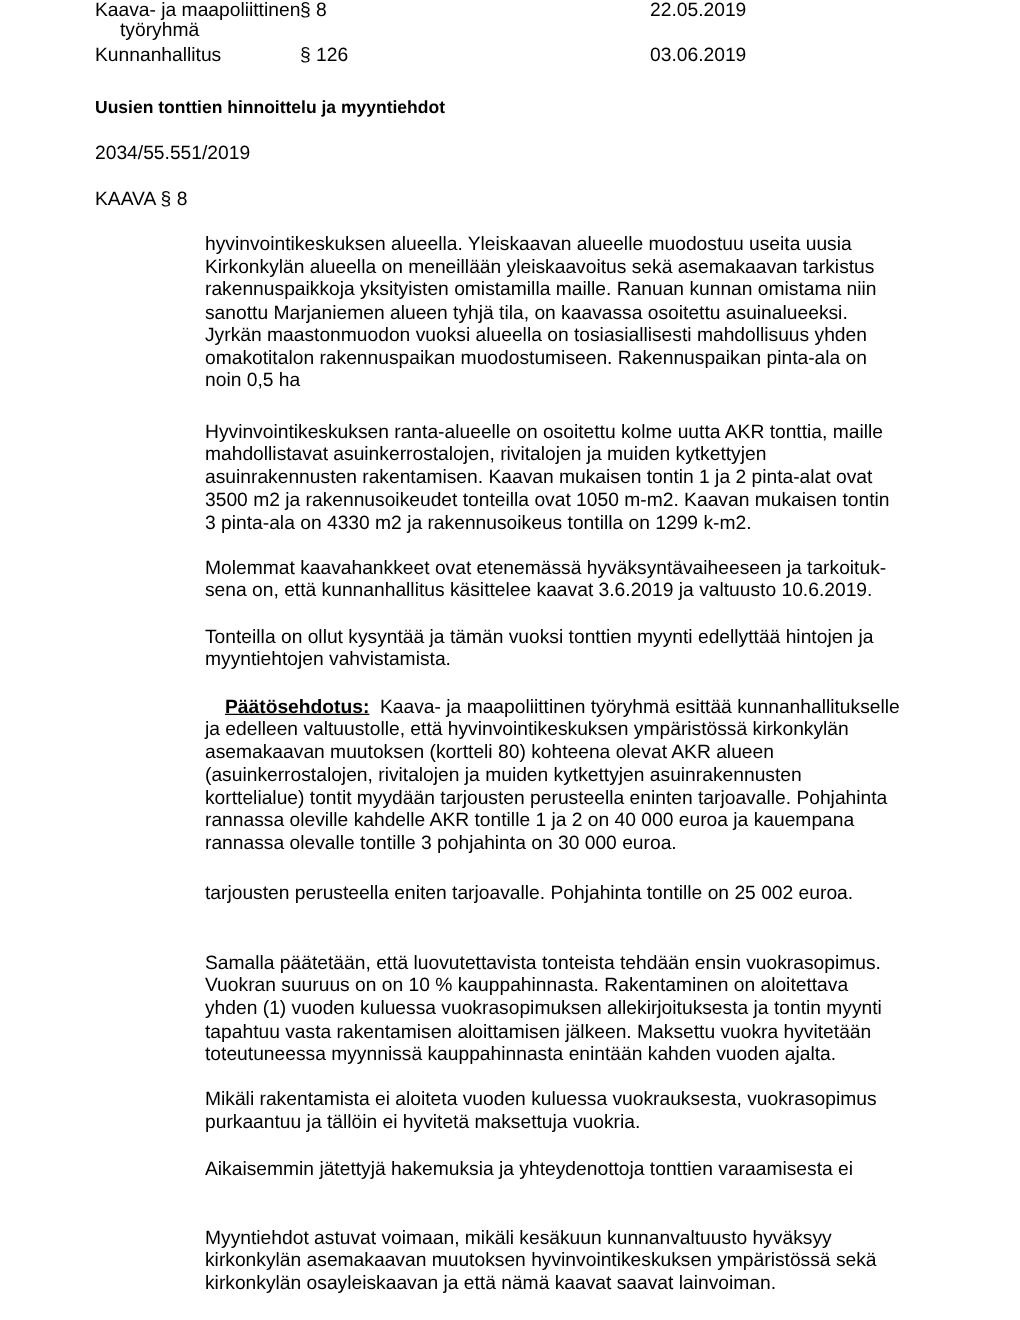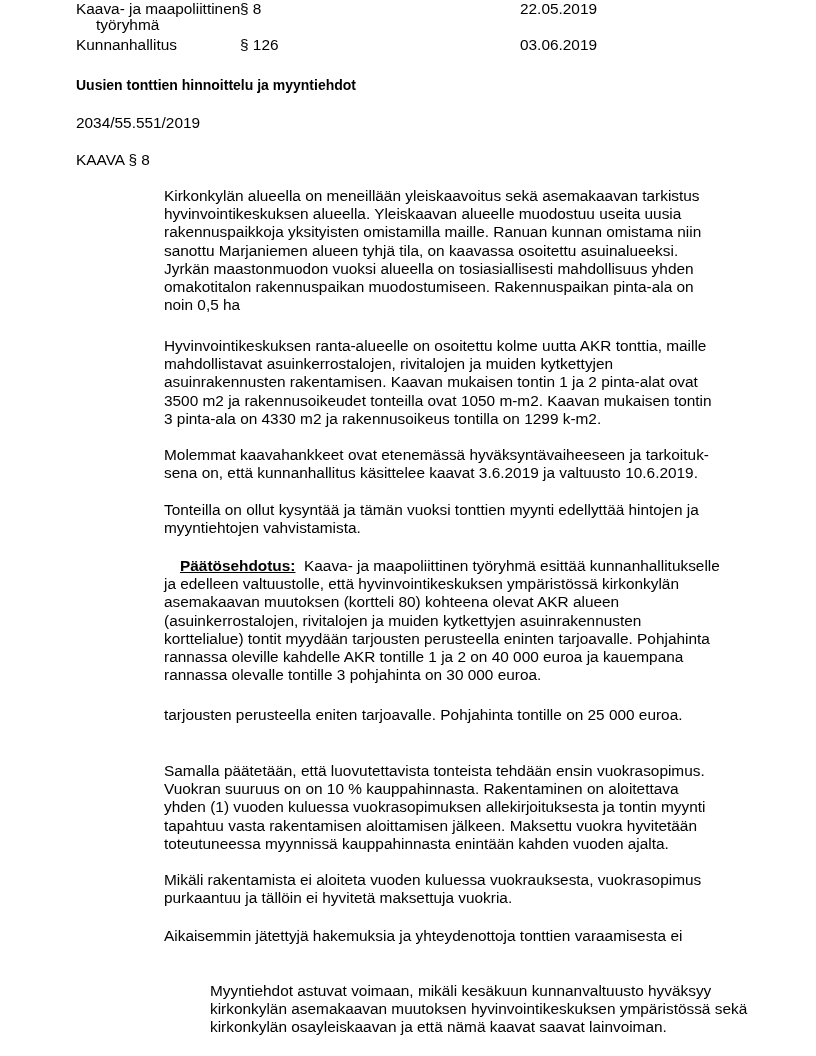--- a/index.html
+++ b/index.html
@@ -29,22 +29,22 @@
   <div class="abs col2" style="top:36px;">§ 126</div>
   <div class="abs" style="top:36px;left:520px;">03.06.2019</div>
 </div>
 
 <div class="abs heading">Uusien tonttien hinnoittelu ja myyntiehdot</div>
 <div class="abs col1" style="top:114px;">2034/55.551/2019</div>
 <div class="abs col1" style="top:151px;">KAAVA § 8</div>
 
 <div class="body-block" style="top:0;">
   <div class="para" style="top:187px;">
+    <span class="line">hyvinvointikeskuksen alueella. Yleiskaavan alueelle muodostuu useita uusia</span>
     <span class="line">Kirkonkylän alueella on meneillään yleiskaavoitus sekä asemakaavan tarkistus</span>
-    <span class="line">hyvinvointikeskuksen alueella. Yleiskaavan alueelle muodostuu useita uusia</span>
     <span class="line">rakennuspaikkoja yksityisten omistamilla maille. Ranuan kunnan omistama niin</span>
     <span class="line">sanottu Marjaniemen alueen tyhjä tila, on kaavassa osoitettu asuinalueeksi.</span>
     <span class="line">Jyrkän maastonmuodon vuoksi alueella on tosiasiallisesti mahdollisuus yhden</span>
     <span class="line">omakotitalon rakennuspaikan muodostumiseen. Rakennuspaikan pinta-ala on</span>
     <span class="line">noin 0,5 ha</span>
   </div>
 
   <div class="para" style="top:337px;">
     <span class="line">Hyvinvointikeskuksen ranta-alueelle on osoitettu kolme uutta AKR tonttia, maille</span>
     <span class="line">mahdollistavat asuinkerrostalojen, rivitalojen ja muiden kytkettyjen</span>
@@ -67,38 +67,38 @@
     <span class="line"><span class="bold-u">Päätösehdotus:</span><span style="white-space:pre;">  Kaava- ja maapoliittinen työryhmä esittää kunnanhallitukselle</span></span>
     <span class="line">ja edelleen valtuustolle, että hyvinvointikeskuksen ympäristössä kirkonkylän</span>
     <span class="line">asemakaavan muutoksen (kortteli 80) kohteena olevat AKR alueen</span>
     <span class="line">(asuinkerrostalojen, rivitalojen ja muiden kytkettyjen asuinrakennusten</span>
     <span class="line">korttelialue) tontit myydään tarjousten perusteella eninten tarjoavalle. Pohjahinta</span>
     <span class="line">rannassa oleville kahdelle AKR tontille 1 ja 2 on 40 000 euroa ja kauempana</span>
     <span class="line">rannassa olevalle tontille 3 pohjahinta on 30 000 euroa.</span>
   </div>
 
   <div class="para" style="top:706px;">
-    <span class="line">tarjousten perusteella eniten tarjoavalle. Pohjahinta tontille on 25 000 euroa.</span>
+    <span class="line">tarjousten perusteella eniten tarjoavalle. Pohjahinta tontille on 25 002 euroa.</span>
   </div>
 
   <div class="para" style="top:762px;">
     <span class="line">Samalla päätetään, että luovutettavista tonteista tehdään ensin vuokrasopimus.</span>
     <span class="line">Vuokran suuruus on on 10 % kauppahinnasta. Rakentaminen on aloitettava</span>
     <span class="line">yhden (1) vuoden kuluessa vuokrasopimuksen allekirjoituksesta ja tontin myynti</span>
     <span class="line">tapahtuu vasta rakentamisen aloittamisen jälkeen. Maksettu vuokra hyvitetään</span>
     <span class="line">toteutuneessa myynnissä kauppahinnasta enintään kahden vuoden ajalta.</span>
   </div>
 
   <div class="para" style="top:871px;">
     <span class="line">Mikäli rakentamista ei aloiteta vuoden kuluessa vuokrauksesta, vuokrasopimus</span>
     <span class="line">purkaantuu ja tällöin ei hyvitetä maksettuja vuokria.</span>
   </div>
 
   <div class="para" style="top:927px;">
     <span class="line">Aikaisemmin jätettyjä hakemuksia ja yhteydenottoja tonttien varaamisesta ei</span>
   </div>
 
-  <div class="para" style="top:982px;margin-left:46px;">
+  <div class="para" style="top:982px;">
     <span class="line">Myyntiehdot astuvat voimaan, mikäli kesäkuun kunnanvaltuusto hyväksyy</span>
     <span class="line">kirkonkylän asemakaavan muutoksen hyvinvointikeskuksen ympäristössä sekä</span>
     <span class="line">kirkonkylän osayleiskaavan ja että nämä kaavat saavat lainvoiman.</span>
   </div>
 </div>
 
 </body></html>

